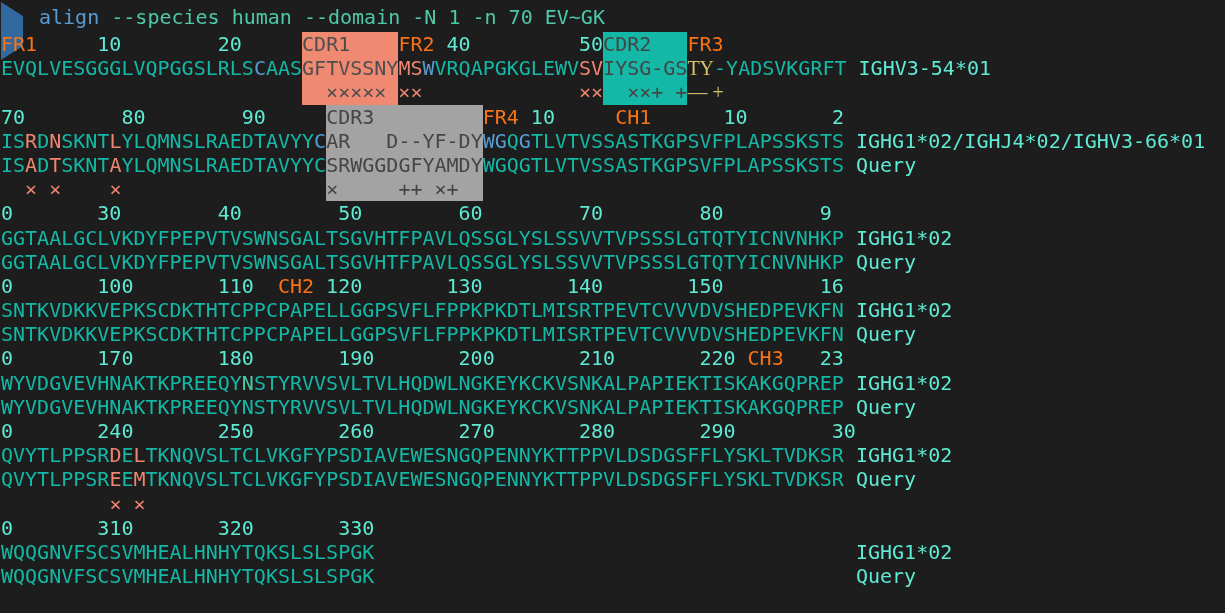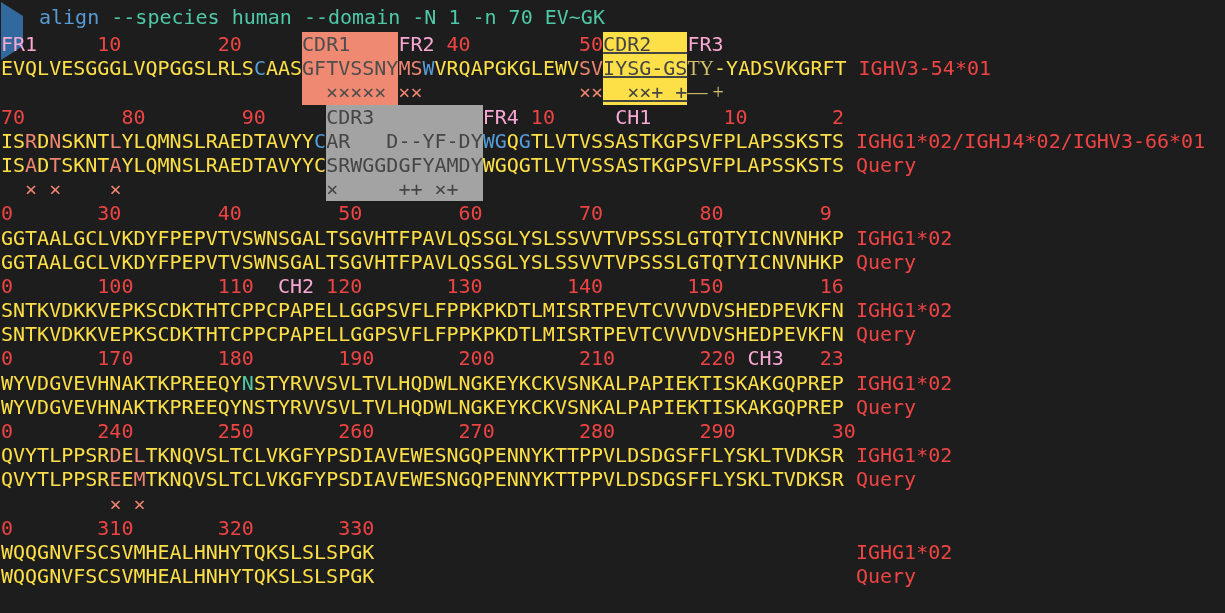--- a/index.html
+++ b/index.html
@@ -10,32 +10,32 @@
     overflow:hidden;
     font-family:"DejaVu Sans Mono","Liberation Mono",monospace;
     font-size:20px;
     padding:2px 0 8px 1px;
     box-sizing:border-box;
   }
   .line{height:24.2px;line-height:24.2px;white-space:pre;}
   .line.cmd{height:30px;line-height:30px;}
   .line span{display:inline-block;height:100%;white-space:pre;vertical-align:top;}
   
-  .w{color:#fde047;}              
-  .W{color:#f9a8d4;}              
-  .g{color:#ef4444;}              
+  .w{color:#14b8a6;}              
+  .W{color:#f97316;}              
+  .g{color:#5eead4;}              
   .s{color:#ee8570;}              
   .b{color:#559dd8;}              
   .t{color:#4fc9a4;}              
   .y{color:#d5c26e;font-family:Liberation Serif, serif;}              
   .cb{color:#579bd5;}             
   .ct{color:#4ec9a8;}             
   
   .S{background:#f08972;color:#4d4d4d;}   
-  .T{background:#fde047;color:#454545;text-decoration:underline;}   
+  .T{background:#14b8a6;color:#454545;}   
   .B{background:#a3a3a3;color:#454545;}   
   .parrow{
     width:0;height:0;
     border-left:22px solid #31699f;
     border-top:14px solid transparent;
     border-bottom:14px solid transparent;
     margin-right:16px;
     vertical-align:middle;
   }
 </style>

